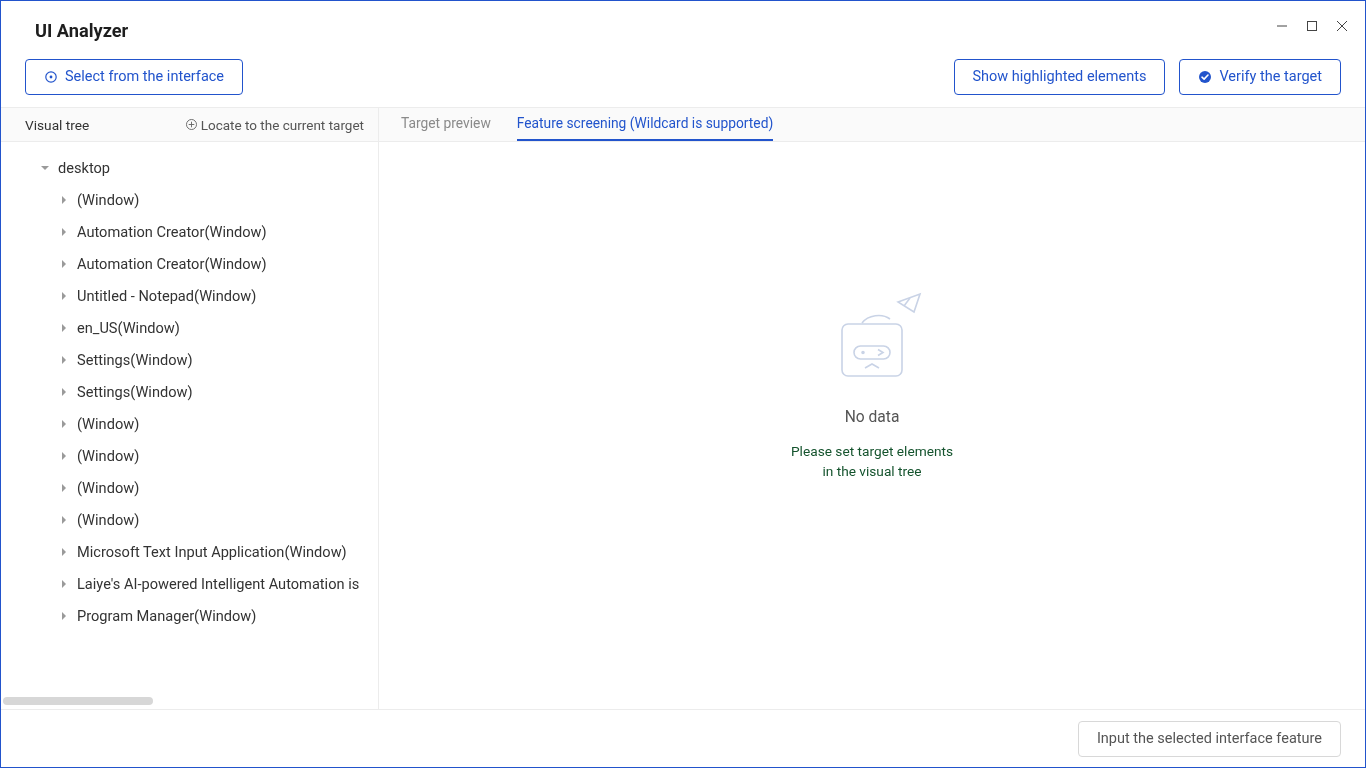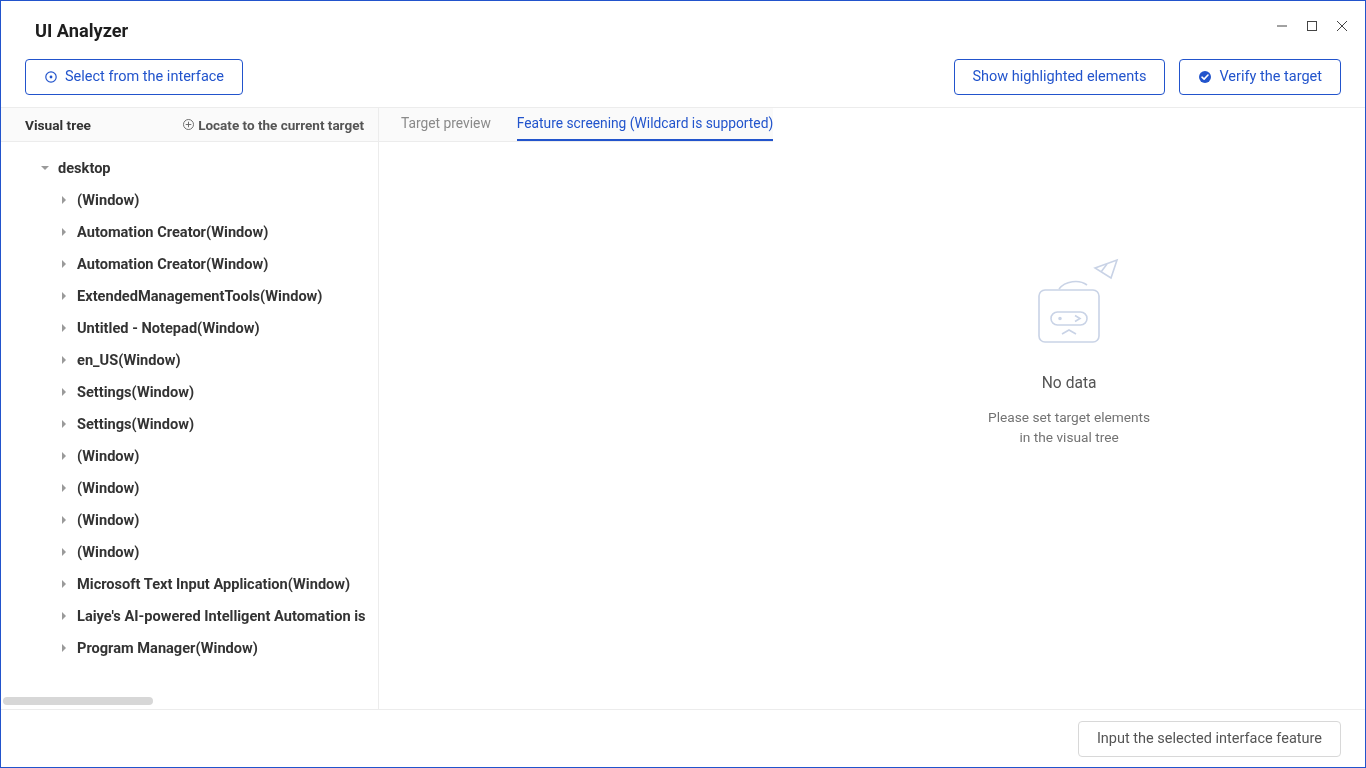--- a/index.html
+++ b/index.html
@@ -32,21 +32,20 @@
   .right-btns { display: flex; gap: 14px; }
   .icon-target { width: 14px; height: 14px; display: inline-flex; align-items:center; justify-content:center; }
   .icon-target svg { width:14px; height:14px; }
 
   .panes {
     flex: 1; display: flex; border-top: 1px solid #ececec; min-height: 0;
   }
   .left-pane {
     width: 378px; border-right: 1px solid #ececec; display:flex; flex-direction:column; min-height:0;
     background:#fff;
-    font-weight:bold;
   }
   .left-header {
     height: 34px; border-bottom: 1px solid #ececec; display:flex; align-items:center; justify-content:space-between;
     padding: 0 14px 0 24px; font-size: 13.7px; color:#333; background:#fafafa;
   }
   .locate-btn { color:#555; font-size:13.5px; display:flex; align-items:center; gap:3px; cursor:pointer; }
   .locate-btn svg { width:13px; height:13px; }
 
   .tree-wrap { flex:1; overflow:hidden; position:relative; padding: 10px 0 0 0; }
   .tree { font-size:14.6px; color:#333; }
@@ -54,35 +53,35 @@
   .indent-0 { padding-left: 37px; }
   .indent-1 { padding-left: 56px; }
   .toggle { width:14px; display:inline-flex; align-items:center; justify-content:center; margin-right:6px; color:#888; }
   .toggle svg { width:8px; height:8px; }
   .toggle.open svg { transform: rotate(90deg); }
   .tree-label { color:#333; }
   .h-scroll-shadow {
     position:absolute; left:2px; bottom:4px; width:150px; height:8px; background:#d7d7d7; border-radius:4px;
   }
 
-  .right-pane { flex:1; display:flex; flex-direction:row; min-height:0; }
+  .right-pane { flex:1; display:flex; flex-direction:column; min-height:0; }
   .tabs {
     height:34px; border-bottom:1px solid #ececec; display:flex; align-items:flex-end; gap:26px;
     padding: 0 0 0 22px; font-size:13.8px; background:#fafafa;
   }
   .tab { color:#8a8a8a; padding-bottom:8px; cursor:pointer; border-bottom:2px solid transparent; }
   .tab.active { color:#2254cc; border-bottom:2px solid #2254cc; }
 
   .empty-state {
     flex:1; display:flex; flex-direction:column; align-items:center; justify-content:flex-start;
     padding-top: 148px; color:#666;
   }
   .empty-illus { width:120px; height:100px; margin-bottom:18px; }
   .empty-title { font-size:15.6px; color:#555; margin-bottom:16px; }
-  .empty-sub { font-size:13.7px; color:#737373; text-align:center; line-height:1.45; }
+  .empty-sub { font-size:13.7px; color:#14532d; text-align:center; line-height:1.45; }
 
   .footer {
     height:58px; border-top:1px solid #ececec; display:flex; align-items:center; justify-content:flex-end;
     padding: 0 24px;
   }
 </style>
 </head>
 <body>
 
 <div class="window">
@@ -185,28 +184,20 @@
                 </svg>
               </span>
               <span class="tree-label">Automation Creator(Window)</span>
             </div>
             <div class="tree-row indent-1">
               <span class="toggle">
                 <svg viewBox="0 0 8 8">
                   <path d="M2 0 L6 4 L2 8 Z" fill="#9a9a9a"></path>
                 </svg>
               </span>
-              <span class="tree-label">ExtendedManagementTools(Window)</span>
-            </div>
-            <div class="tree-row indent-1">
-              <span class="toggle">
-                <svg viewBox="0 0 8 8">
-                  <path d="M2 0 L6 4 L2 8 Z" fill="#9a9a9a"></path>
-                </svg>
-              </span>
               <span class="tree-label">Untitled - Notepad(Window)</span>
             </div>
             <div class="tree-row indent-1">
               <span class="toggle">
                 <svg viewBox="0 0 8 8">
                   <path d="M2 0 L6 4 L2 8 Z" fill="#9a9a9a"></path>
                 </svg>
               </span>
               <span class="tree-label">en_US(Window)</span>
             </div>

